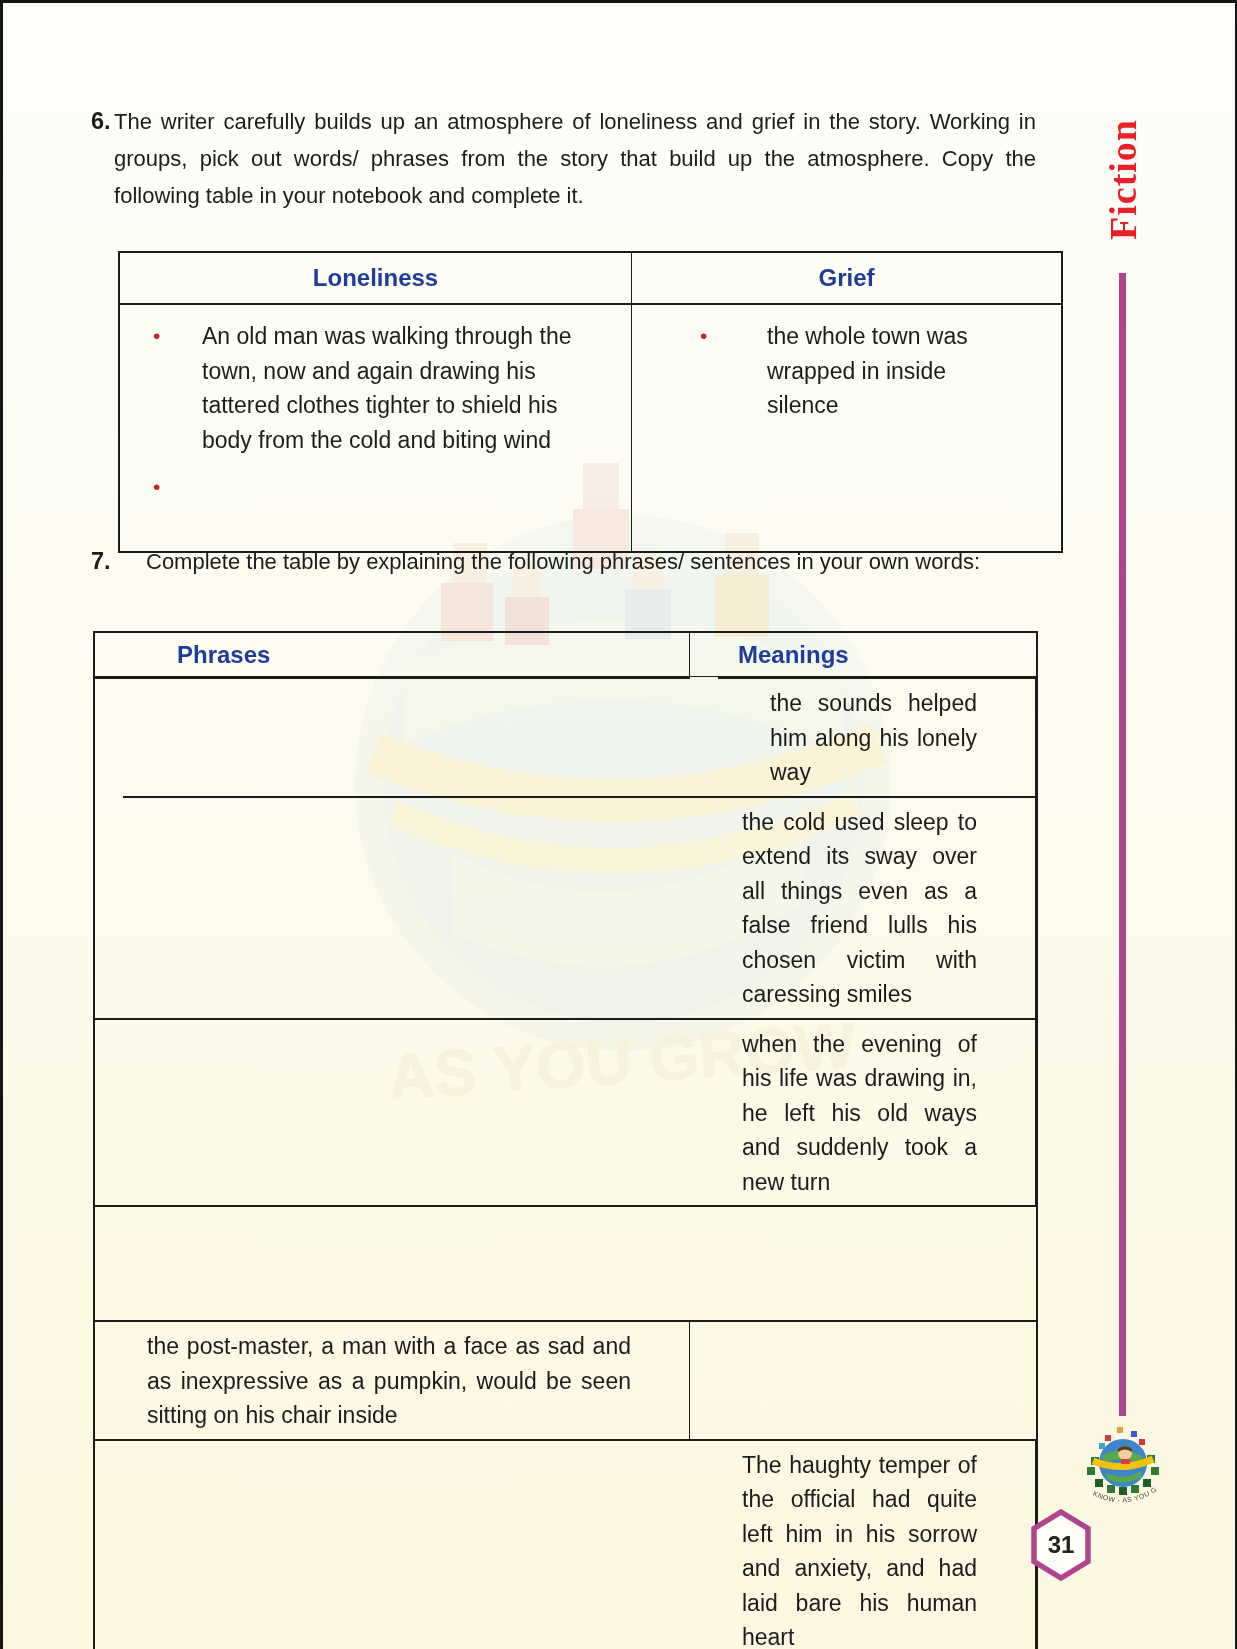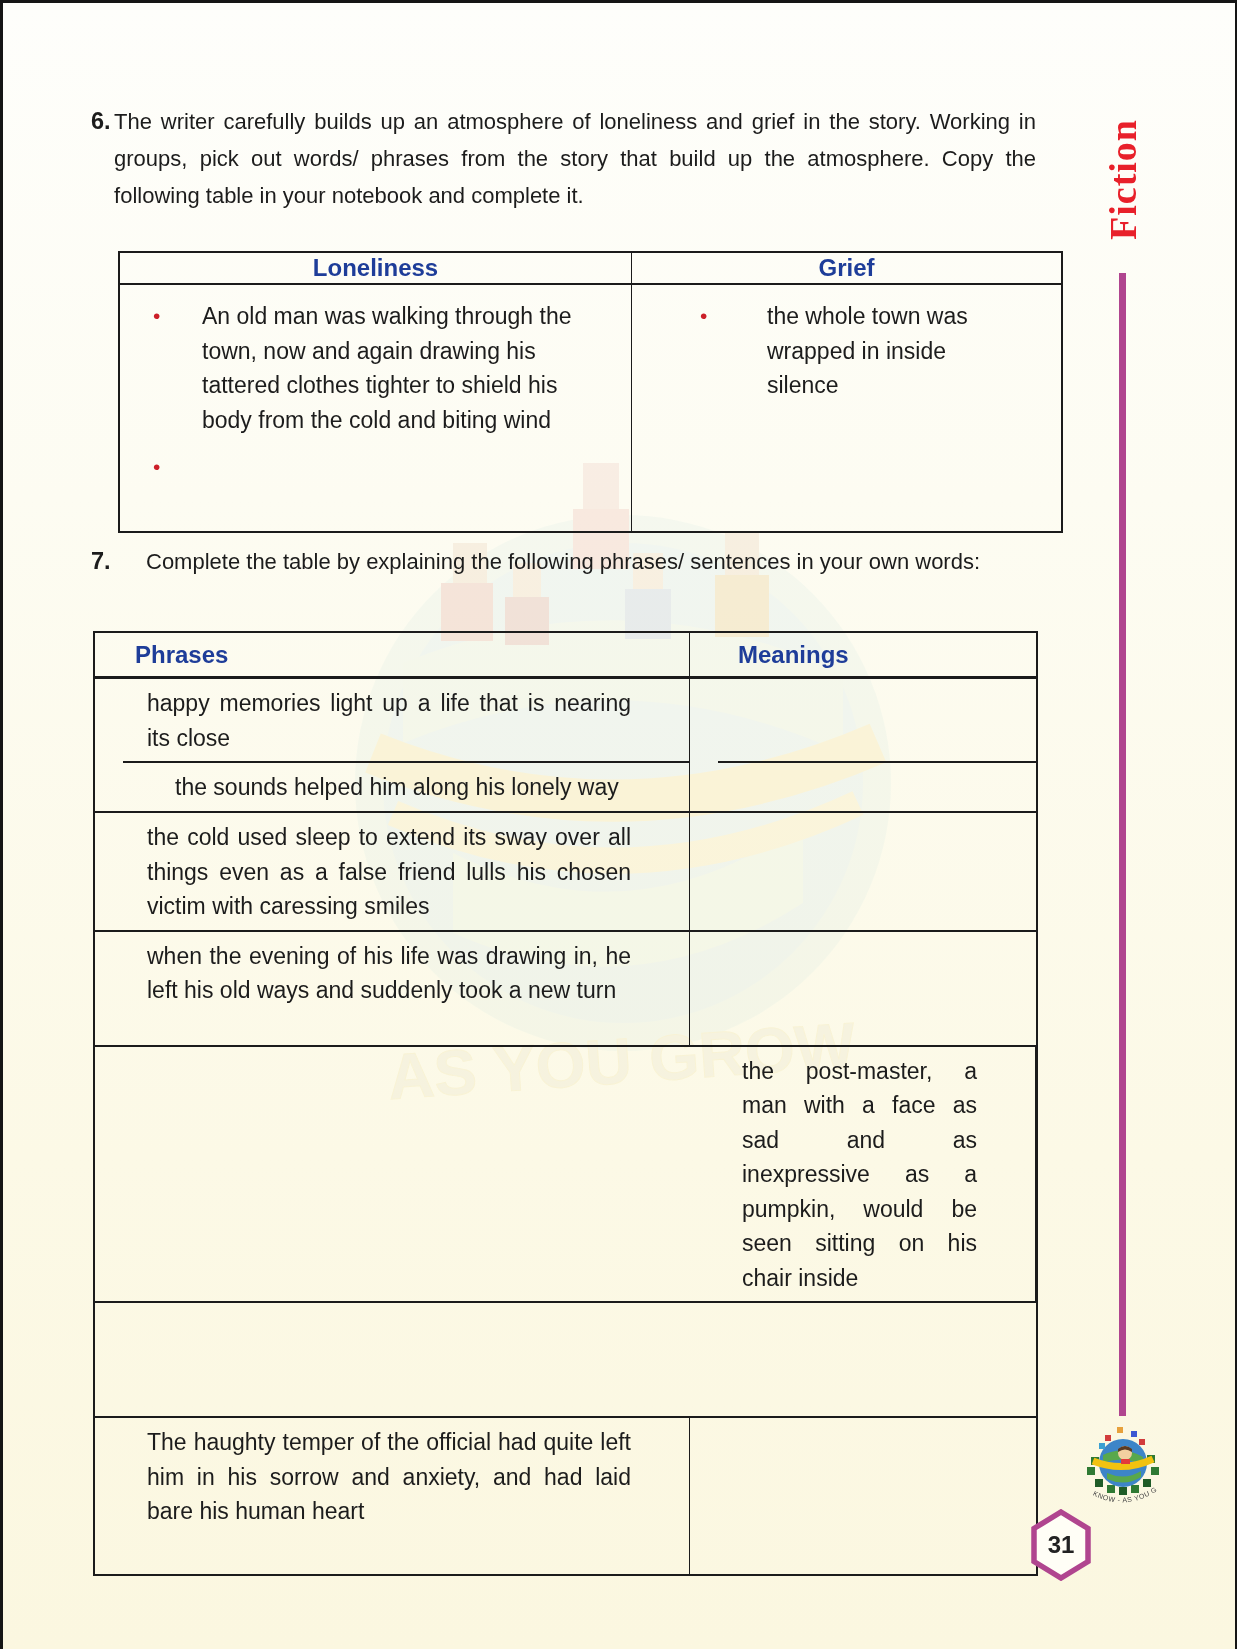--- a/index.html
+++ b/index.html
@@ -27,21 +27,21 @@
   #q6 { left:88px; top:100px; width:945px; }
   #q7 { left:88px; top:540px; width:945px; }
 
   
   .t1 {
     position:absolute; left:115px; top:248px; width:945px; z-index:2;
     display:grid; grid-template-columns:512px 1fr;
     border:2.5px solid #1b1b1b;
   }
   .t1 .hd {
-    height:32px; display:flex; align-items:center; justify-content:center;
+    height:52px; display:flex; align-items:center; justify-content:center;
     border-bottom:2.5px solid #1b1b1b;
     color:#1e3d99; font-weight:bold; font-size:24px;
   }
   .t1 .hd.c1, .t1 .bd.c1 { border-right:1.5px solid #1b1b1b; }
   .t1 .bd { min-height:246px; padding-top:14px; padding-bottom:16px; }
   .bullet-item { display:flex; align-items:flex-start; margin-bottom:13px; }
   .bullet-item:last-child { margin-bottom:0; }
   .t1 .c1 .bullet-item { padding-left:33px; }
   .t1 .c2 .bullet-item { padding-left:68px; }
   .dot { color:#cc1f28; font-size:21px; line-height:34.5px; }
@@ -53,21 +53,21 @@
 
   
   .t2 {
     position:absolute; left:90px; top:628px; width:945px; z-index:2;
     display:grid; grid-template-columns:595px 1fr;
     border:2.5px solid #1b1b1b;
   }
   .t2 .cell { border-top:2px solid #1b1b1b; }
   .t2 .hdr { border-top:none; height:44px; display:flex; align-items:center;
     color:#1e3d99; font-weight:bold; font-size:24px; border-bottom:.5px solid #1b1b1b; }
-  .t2 .hdr.c1 { padding-left:40px; }
+  .t2 .hdr.c1 { padding-left:82px; }
   .t2 .hdr.c2 { padding-left:48px; }
   .t2 .c1 { border-right:1.5px solid #1b1b1b; }
   .t2 .phrase { font-size:23px; line-height:34.5px; text-align:justify;
     padding:7px 58px 6px 52px; }
   .mh75 { min-height:75px; } .mh50 { min-height:50px;margin-left:28px; } .mh115 { min-height:115px; }
   .mh80 { min-height:80px; } .mh158 { min-height:158px; }
 
   
   .fiction-label {
     position:absolute; left:1098px; top:104px; height:145px; width:46px; z-index:2;
@@ -144,21 +144,20 @@
 
   <div class="question" id="q7">
     <div class="q-num">7.</div>
     <div class="q-text">Complete the table by explaining the following phrases/ sentences in your own words:</div>
   </div>
 
   <div class="t2">
     <div class="hdr c1">Phrases</div>
     <div class="hdr c2">Meanings</div>
 
-    <div class="cell c1 phrase mh75">happy memories light up a life that is nearing its close</div>
     <div class="cell c2 mh75"></div>
 
     <div class="cell c1 phrase mh50">the sounds helped him along his lonely way</div>
     <div class="cell c2 mh50"></div>
 
     <div class="cell c1 phrase mh115">the cold used sleep to extend its sway over all things even as a false friend lulls his chosen victim with caressing smiles</div>
     <div class="cell c2 mh115"></div>
 
     <div class="cell c1 phrase mh115">when the evening of his life was drawing in, he left his old ways and suddenly took a new turn</div>
     <div class="cell c2 mh115"></div>

